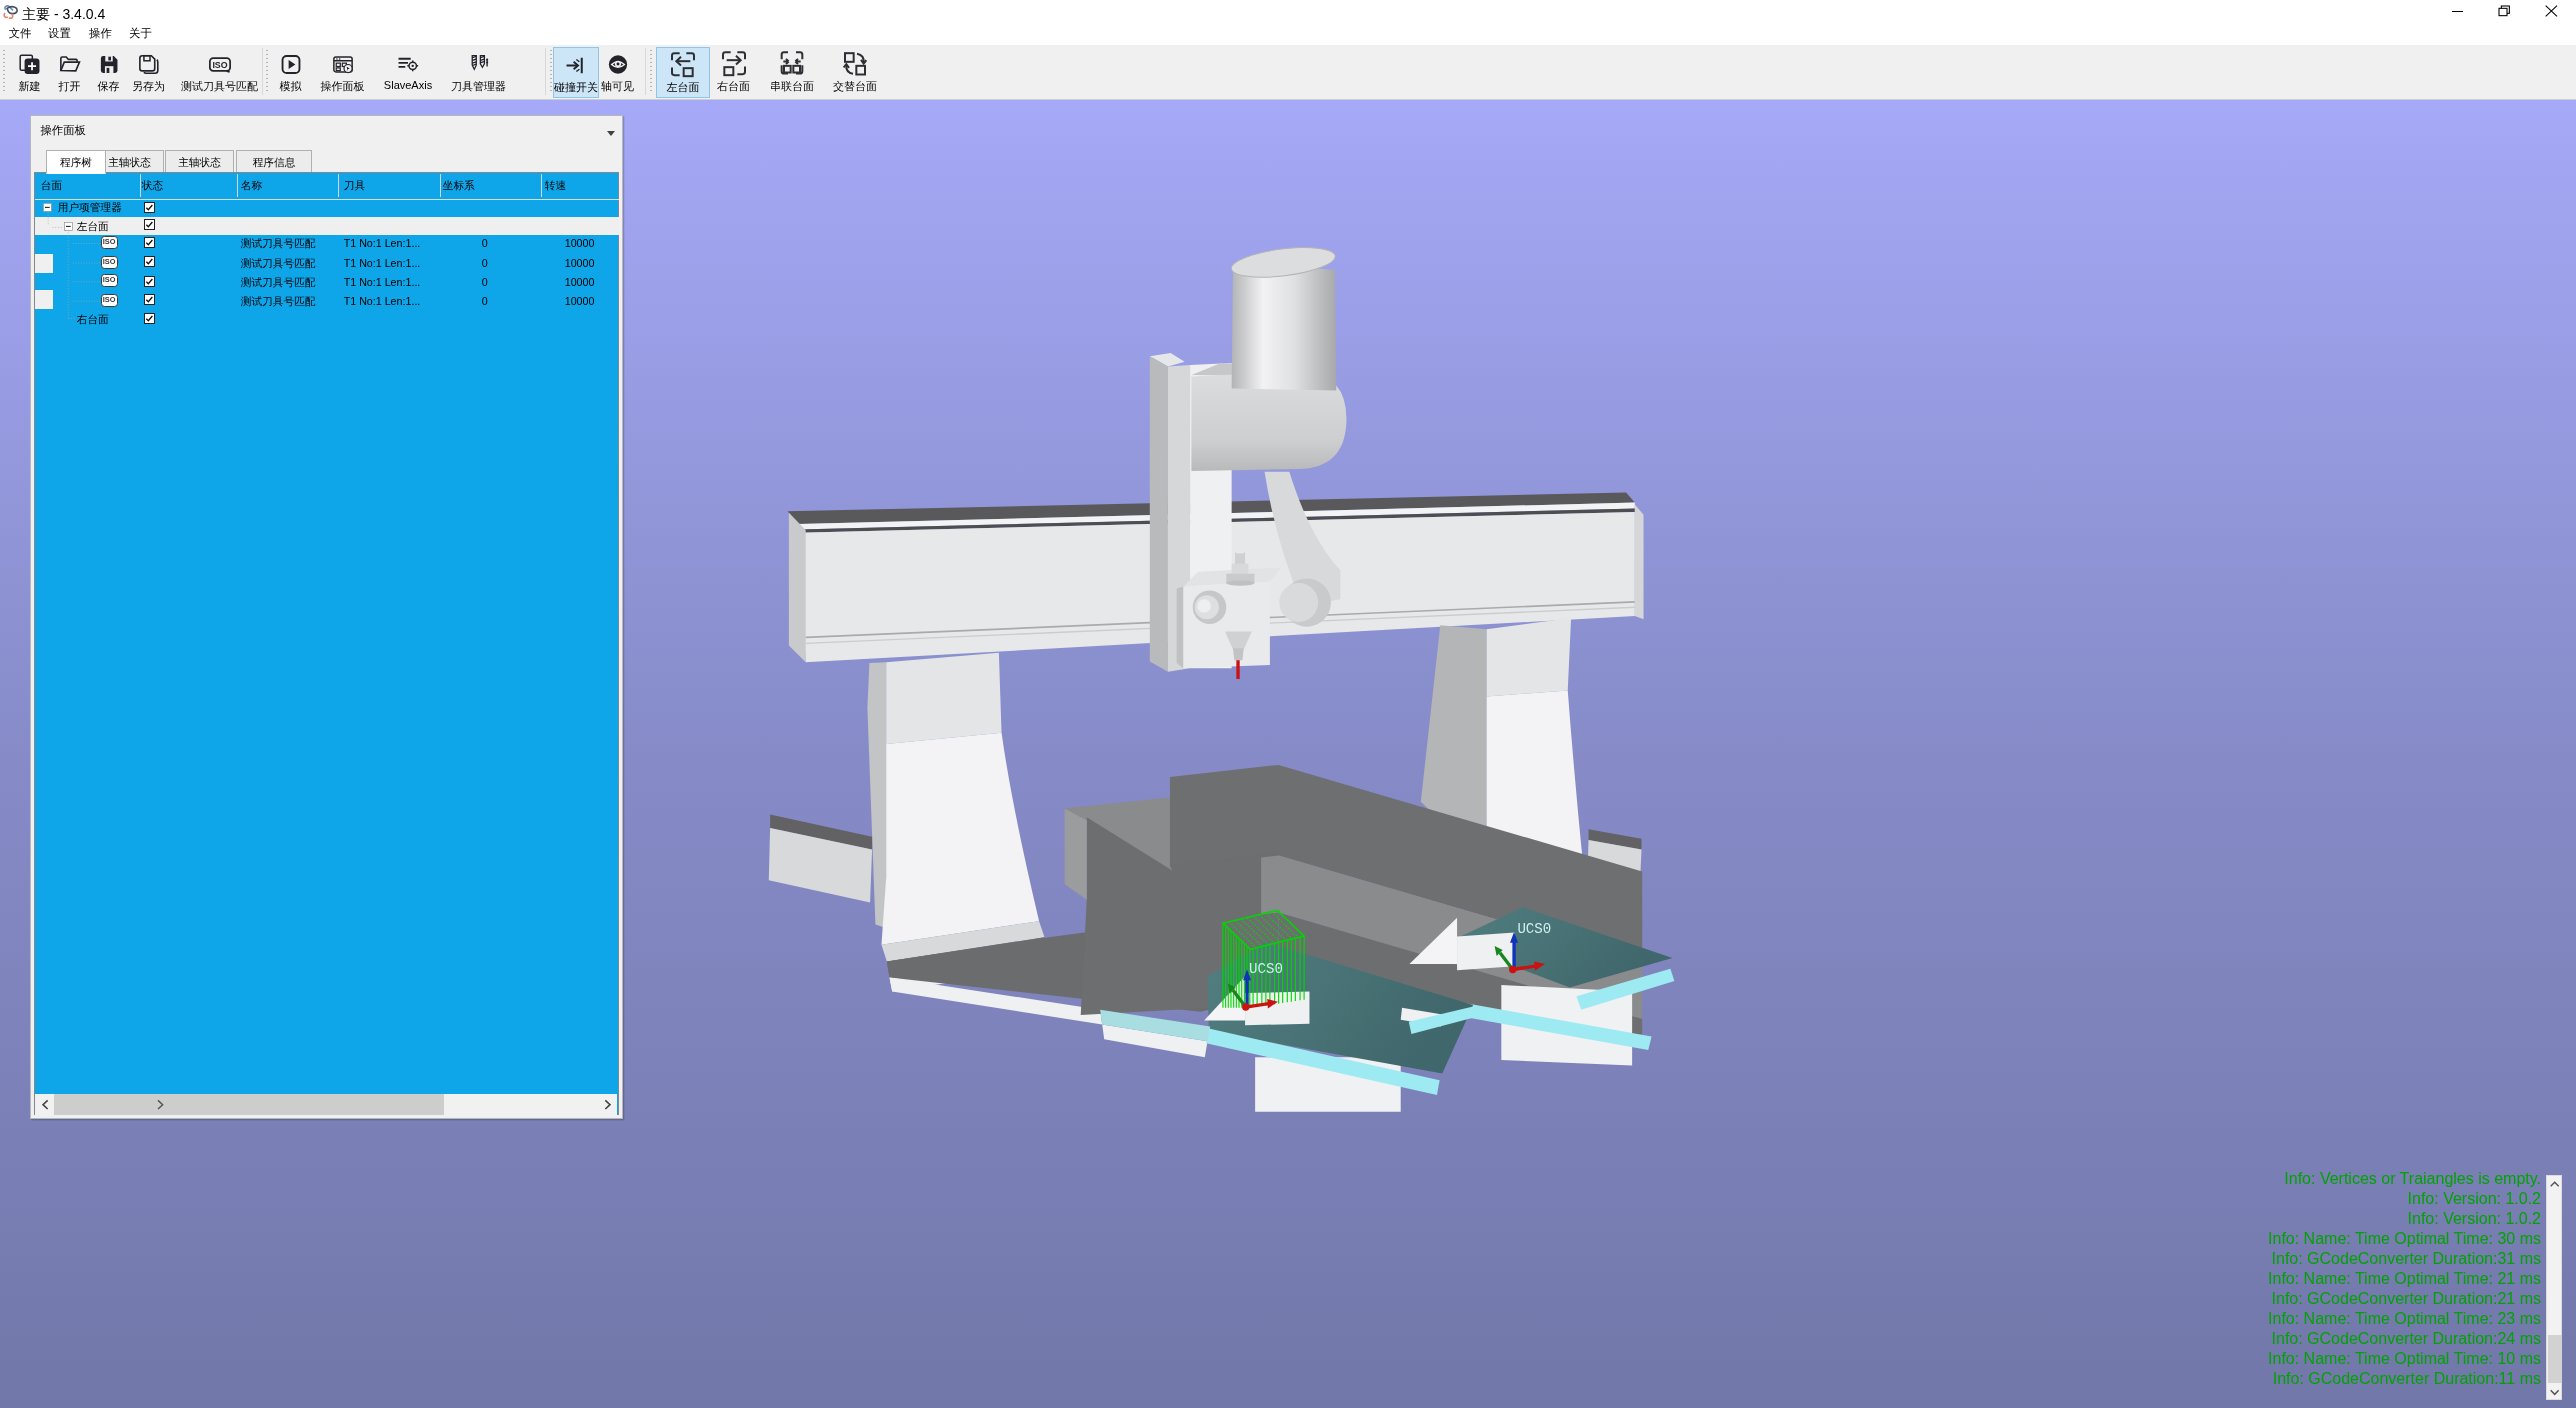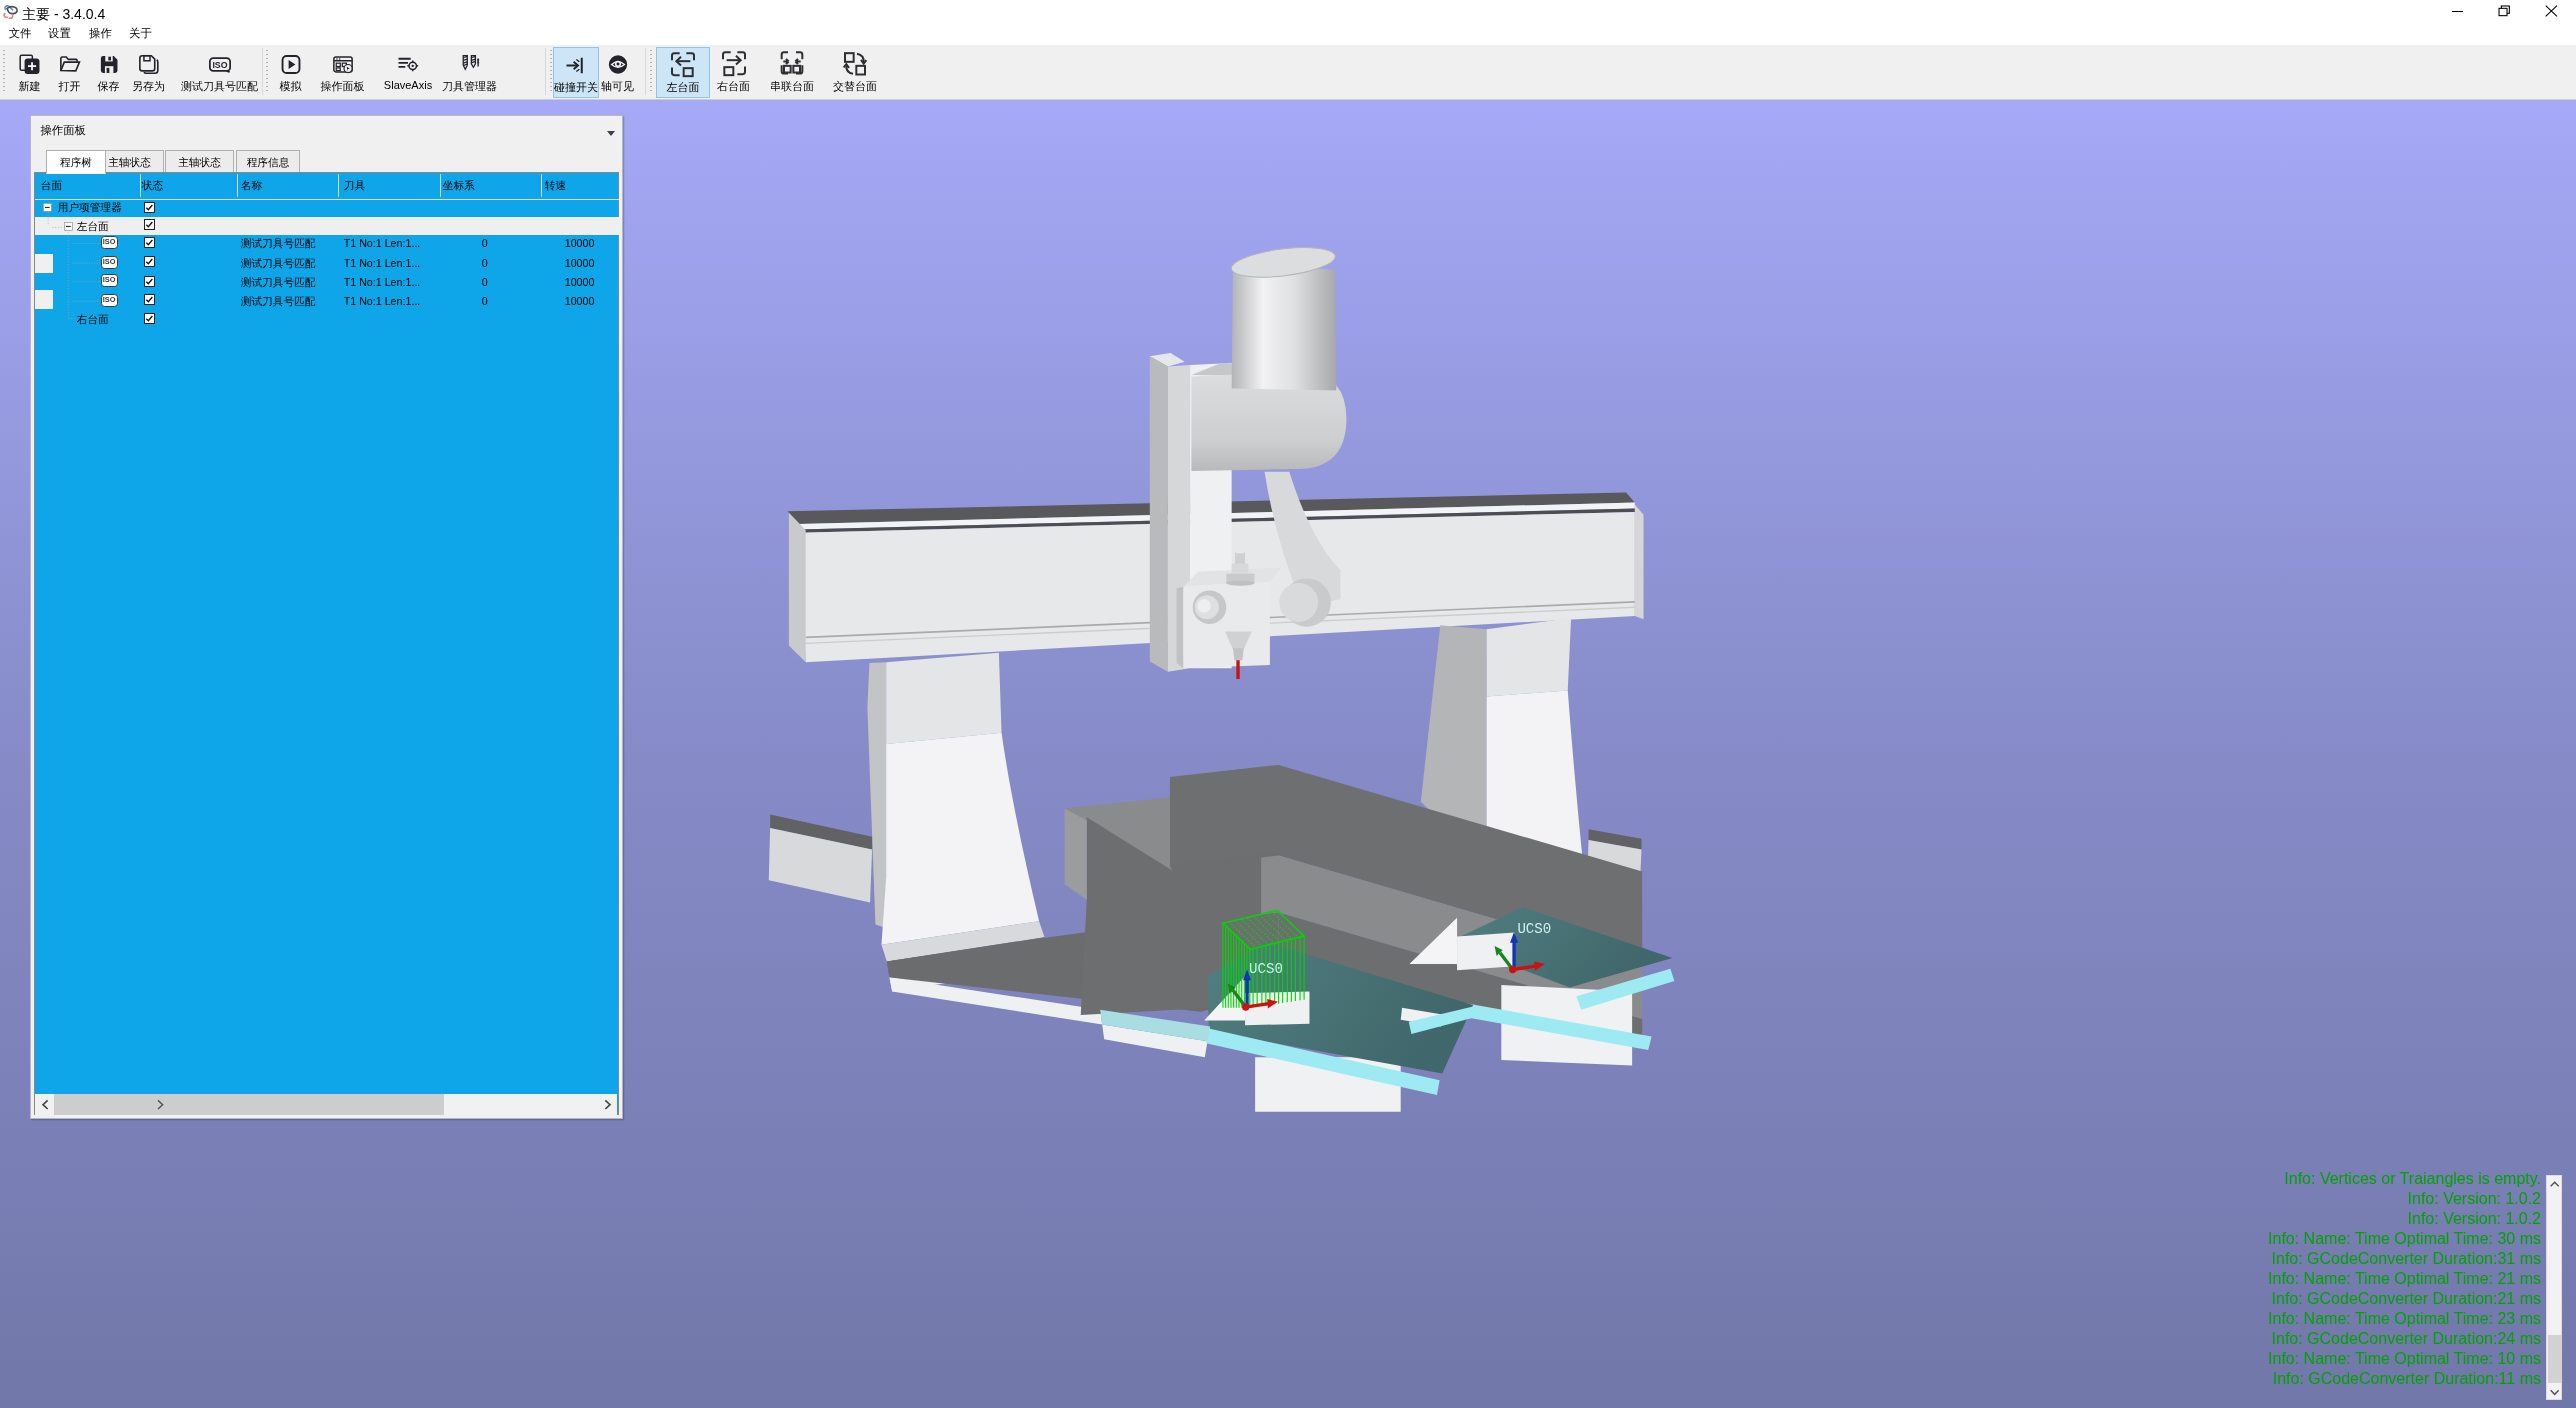--- a/index.html
+++ b/index.html
@@ -121,21 +121,21 @@
     </div>
  <div class="tbtn" style="left:378px;width:60px;height:51px">
       <svg width="23" height="23" viewBox="0 0 34 34">
         <path d="M3 8.5 H 21 M3 14.5 H 17 M3 20.5 H 13" stroke="#23232b" stroke-width="2.6"></path>
         <circle cx="24" cy="19" r="5.5" fill="none" stroke="#23232b" stroke-width="2.2"></circle>
         <path d="M24 11 V 13.5 M24 24.5 V 27 M16 19 H 18.5 M29.5 19 H 32" stroke="#23232b" stroke-width="2.2"></path>
         <circle cx="24" cy="19" r="1.8" fill="#23232b"></circle>
       </svg>
       <span class="lbl">SlaveAxis</span>
     </div>
- <div class="tbtn" style="left:436px;width:67px;height:51px">
+ <div class="tbtn" style="left:445px;width:67px;height:51px">
       <svg width="23" height="23" viewBox="0 0 34 34">
         <g stroke="#23232b" stroke-width="1.9" fill="none">
           <path d="M7 4 V 18 L10 24 L13 18 V 4 Z"></path>
           <path d="M7 7 L13 5 M7 11 L13 9 M7 15 L13 13 M7.5 18.5 L12.5 16.5"></path>
           <path d="M19 4 V 16 L22 21 L25 16 V 4 Z"></path>
           <path d="M19 7 L25 5 M19 11 L25 9 M19 14.5 L25 12.5"></path>
           <path d="M29 8 V 20 M27.5 10 H 30.5 M27.5 14 H 30.5" stroke-width="2"></path>
         </g>
       </svg>
       <span class="lbl">刀具管理器</span>
@@ -238,21 +238,21 @@
  <svg class="abs" style="left:2.7px;top:213px" width="9.4" height="6.7" viewBox="0 0 14 10">
       <path d="M1 2 L7 8 L13 2" stroke="#555" stroke-width="2.2" fill="none"></path>
     </svg>
 </div>
 <div class="abs" id="panel">
  <span class="abs" style="left:9.4px;top:7.4px;font-size:11.4px">操作面板</span>
  <div class="abs" style="left:576px;top:14.8px;width:0;height:0;border-left:4px solid transparent;border-right:4px solid transparent;border-top:5.4px solid #404040"></div>
  <div class="tab" style="left:15px;width:60px;background:#fff;border-bottom:0.7px solid #fff;height:24px;z-index:2">程序树</div>
  <div class="tab" style="left:64px;width:69px">主轴状态</div>
  <div class="tab" style="left:134px;width:69px">主轴状态</div>
- <div class="tab" style="left:205px;width:64px">程序信息</div>
+ <div class="tab" style="left:205px;width:76px">程序信息</div>
  <div id="ptable">
   <div class="abs" style="left:0;top:44px;width:584px;height:18px;background:#efefef"></div>
   <div class="abs" style="left:0.7px;top:81px;width:17.4px;height:19px;background:#f0f0f0"></div>
   <div class="abs" style="left:0.7px;top:117px;width:17.4px;height:19px;background:#f0f0f0"></div>
   <div class="abs" style="left:0;top:25.5px;width:584px;height:0.7px;background:#ddd"></div>
   <span class="hdrtxt" style="left:6px">台面</span>
   <span class="hdrtxt" style="left:107px">状态</span>
   <span class="hdrtxt" style="left:206px">名称</span>
   <span class="hdrtxt" style="left:309px">刀具</span>
   <span class="hdrtxt" style="left:408px">坐标系</span>

